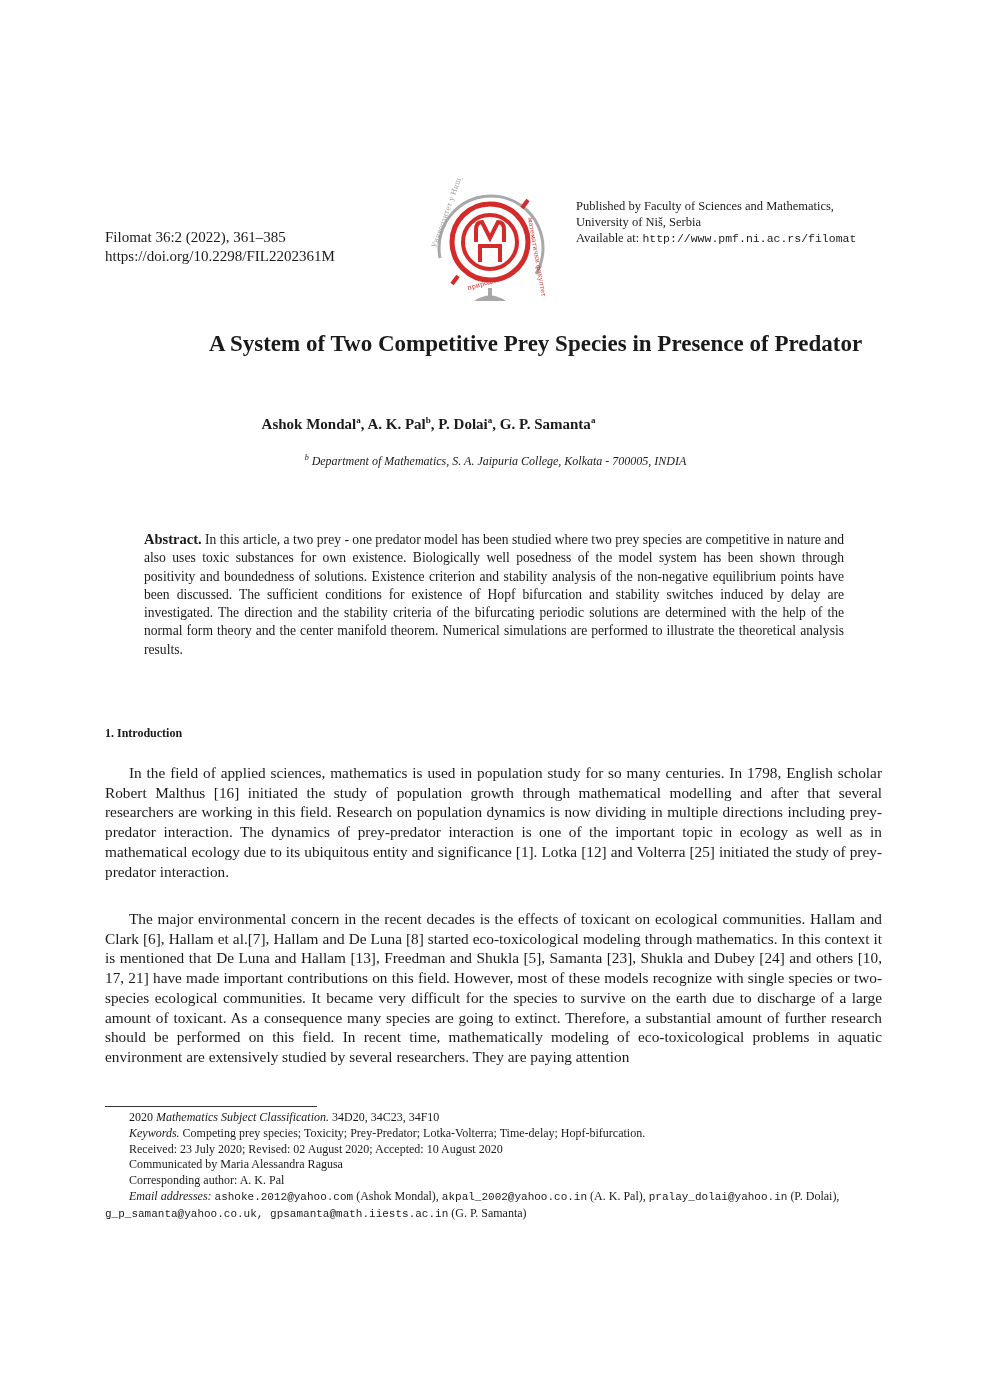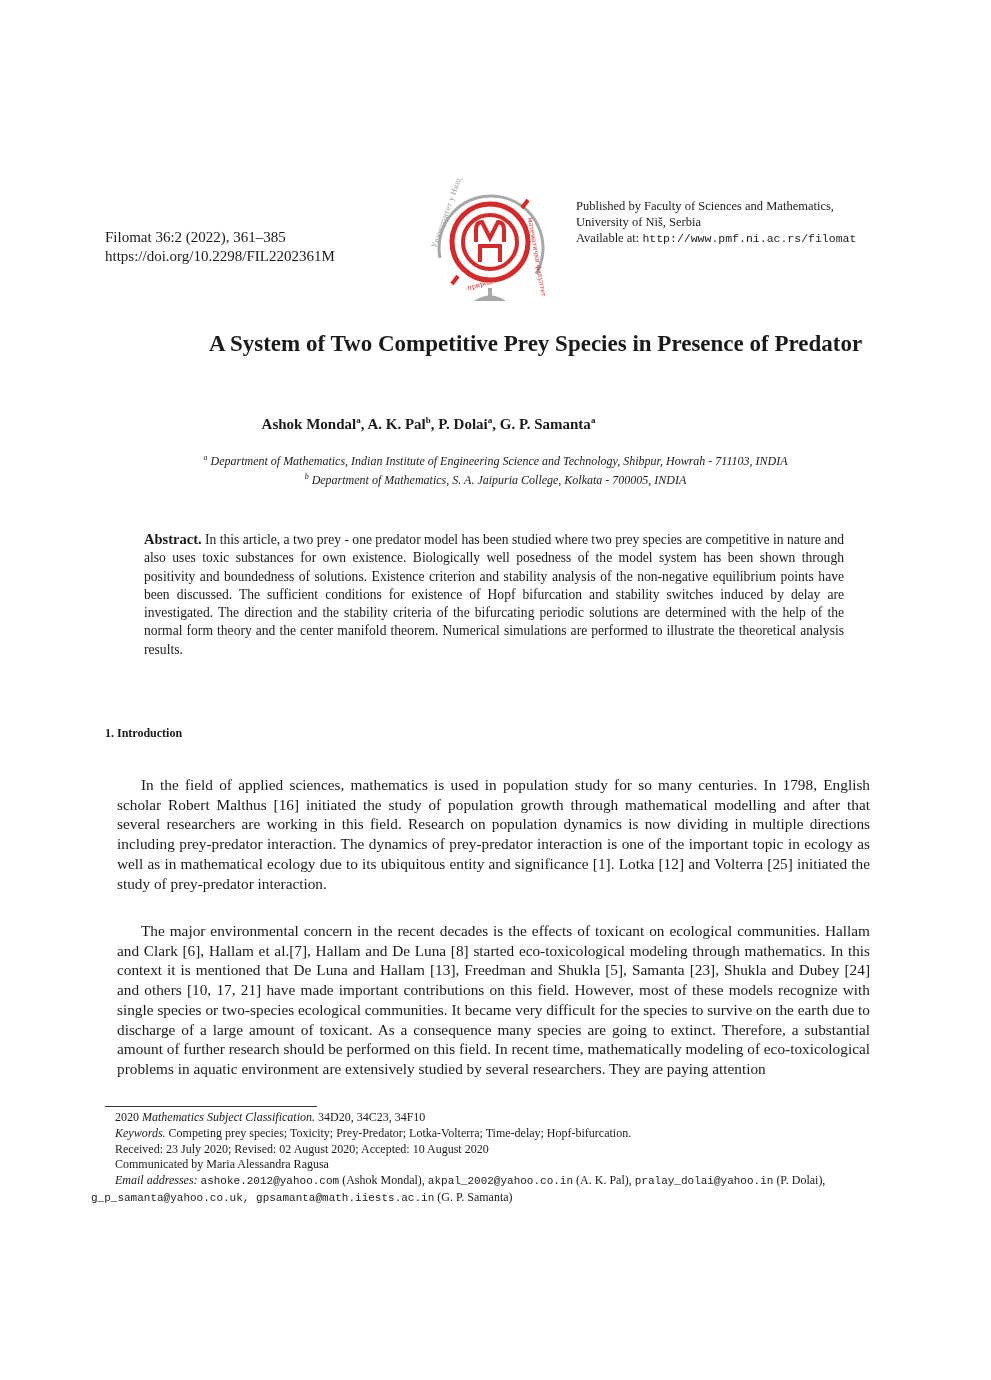--- a/index.html
+++ b/index.html
@@ -27,26 +27,26 @@
   .affil sup { font-size: 8px; }
   .abstract {
     left: 144px; width: 700px; top: 530px; font-size: 13.6px; line-height: 18.3px;
     text-align: justify;
   }
   .abstract .lbl { font-weight: bold; font-size: 14.5px; }
   .section-h { left: 105px; top: 726px; font-size: 12px; font-weight: bold; }
   .body-text {
     left: 105px; width: 777px; font-size: 15.3px; line-height: 19.7px; text-align: justify;
   }
-  .body-text p { margin: 12px; text-indent: 24px; }
+  .body-text p { margin: 0; text-indent: 24px; }
   .p1 { top: 763px; }
   .p2 { top: 909px; }
   .rule { left: 105px; top: 1106px; width: 212px; height: 1px; background: #333; }
   .foot {
-    left: 91px; width: 777px; top: 1110px; font-size: 12px; line-height: 15.8px;
+    left: 105px; width: 777px; top: 1110px; font-size: 12px; line-height: 15.8px;
   }
   .foot .line { padding-left: 24px; }
   .foot .em { font-style: italic; }
   .foot .mono { font-size: 11px; }
 </style>
 </head>
 <body>
 
 <div class="abs hdr-left">
   <div>Filomat 36:2 (2022), 361–385</div>
@@ -90,21 +90,20 @@
 </div>
 
 <div class="abs authors">
   <span>Ashok Mondal</span><sup>a</sup><span>, </span>
   <span>A. K. Pal</span><sup>b</sup><span>, </span>
   <span>P. Dolai</span><sup>a</sup><span>, </span>
   <span>G. P. Samanta</span><sup>a</sup>
 </div>
 
 <div class="abs affil">
-  <div><sup>a</sup> <span>Department of Mathematics, Indian Institute of Engineering Science and Technology, Shibpur, Howrah - 711103, INDIA</span></div>
   <div><sup>b</sup> <span>Department of Mathematics, S. A. Jaipuria College, Kolkata - 700005, INDIA</span></div>
 </div>
 
 <div class="abs abstract">
   <span class="lbl">Abstract.</span>
   <span>In this article, a two prey - one predator model has been studied where two prey species are competitive in nature and also uses toxic substances for own existence. Biologically well posedness of the model system has been shown through positivity and boundedness of solutions. Existence criterion and stability analysis of the non-negative equilibrium points have been discussed. The sufficient conditions for existence of Hopf bifurcation and stability switches induced by delay are investigated. The direction and the stability criteria of the bifurcating periodic solutions are determined with the help of the normal form theory and the center manifold theorem. Numerical simulations are performed to illustrate the theoretical analysis results.</span>
 </div>
 
 <div class="abs section-h">1. Introduction</div>
 
@@ -122,17 +121,18 @@
     <span>2020</span>
     <span class="em">Mathematics Subject Classification.</span>
     <span>34D20, 34C23, 34F10</span>
   </div>
   <div class="line">
     <span class="em">Keywords.</span>
     <span>Competing prey species; Toxicity; Prey-Predator; Lotka-Volterra; Time-delay; Hopf-bifurcation.</span>
   </div>
   <div class="line">Received: 23 July 2020; Revised: 02 August 2020; Accepted: 10 August 2020</div>
   <div class="line">Communicated by Maria Alessandra Ragusa</div>
+  <div class="line">Corresponding author: A. K. Pal</div>
   <div style="text-indent:24px;">
     <span class="em">Email addresses:</span>
     <span class="mono">ashoke.2012@yahoo.com</span><span> (Ashok Mondal), </span><span class="mono">akpal_2002@yahoo.co.in</span><span> (A. K. Pal), </span><span class="mono">pralay_dolai@yahoo.in</span><span> (P. Dolai), </span><span class="mono">g_p_samanta@yahoo.co.uk, </span><span class="mono">gpsamanta@math.iiests.ac.in</span><span> (G. P. Samanta)</span>
   </div>
 </div>
 
 </body></html>

